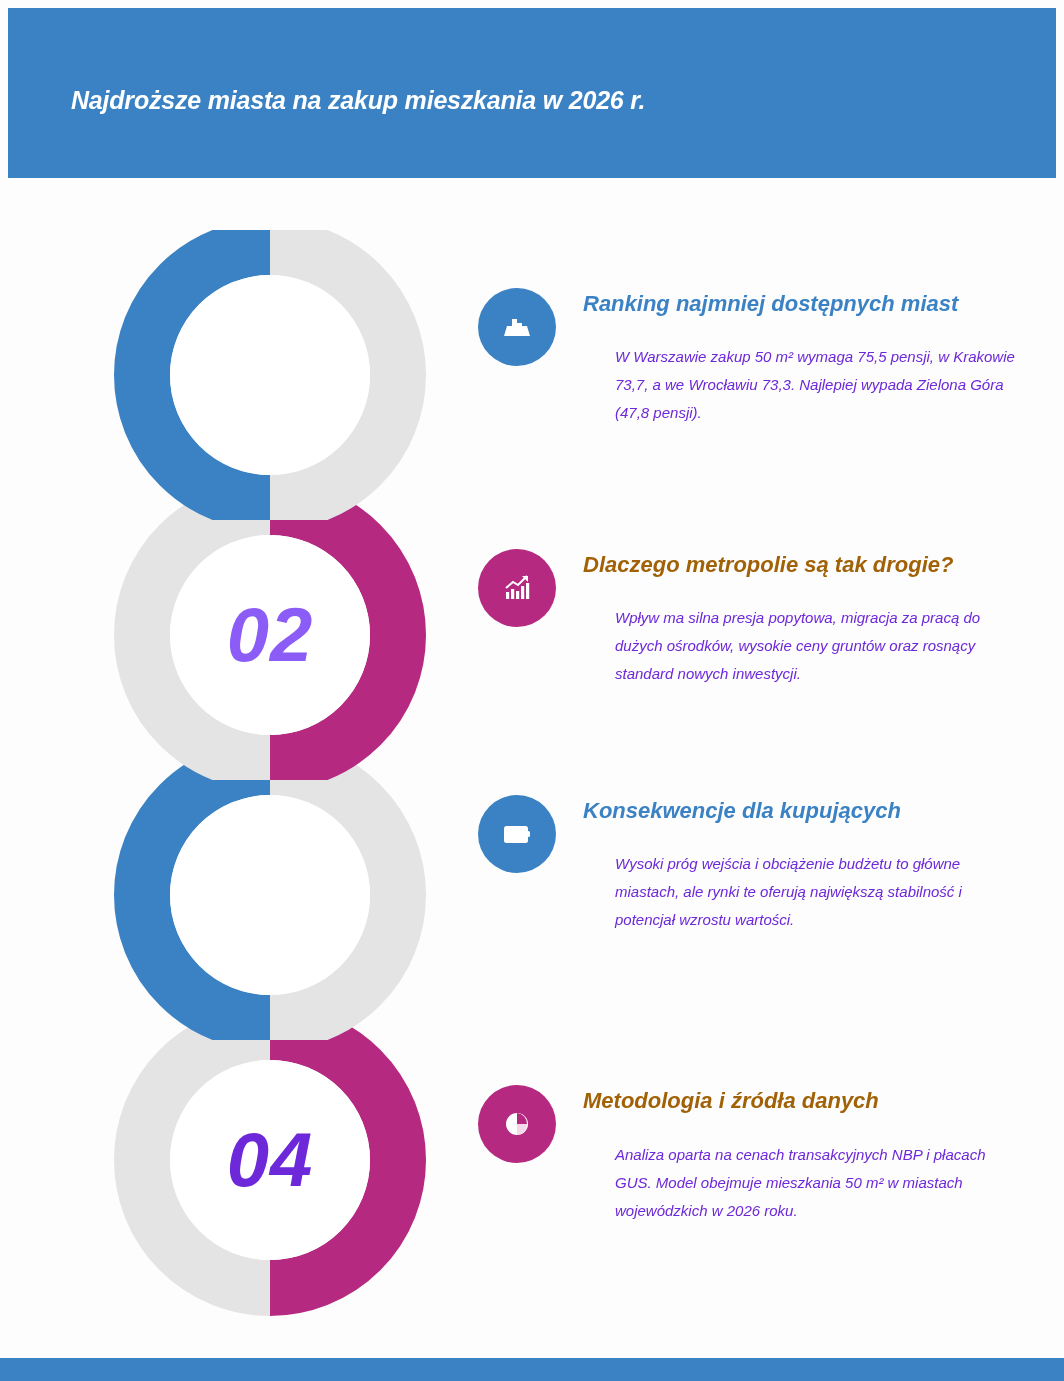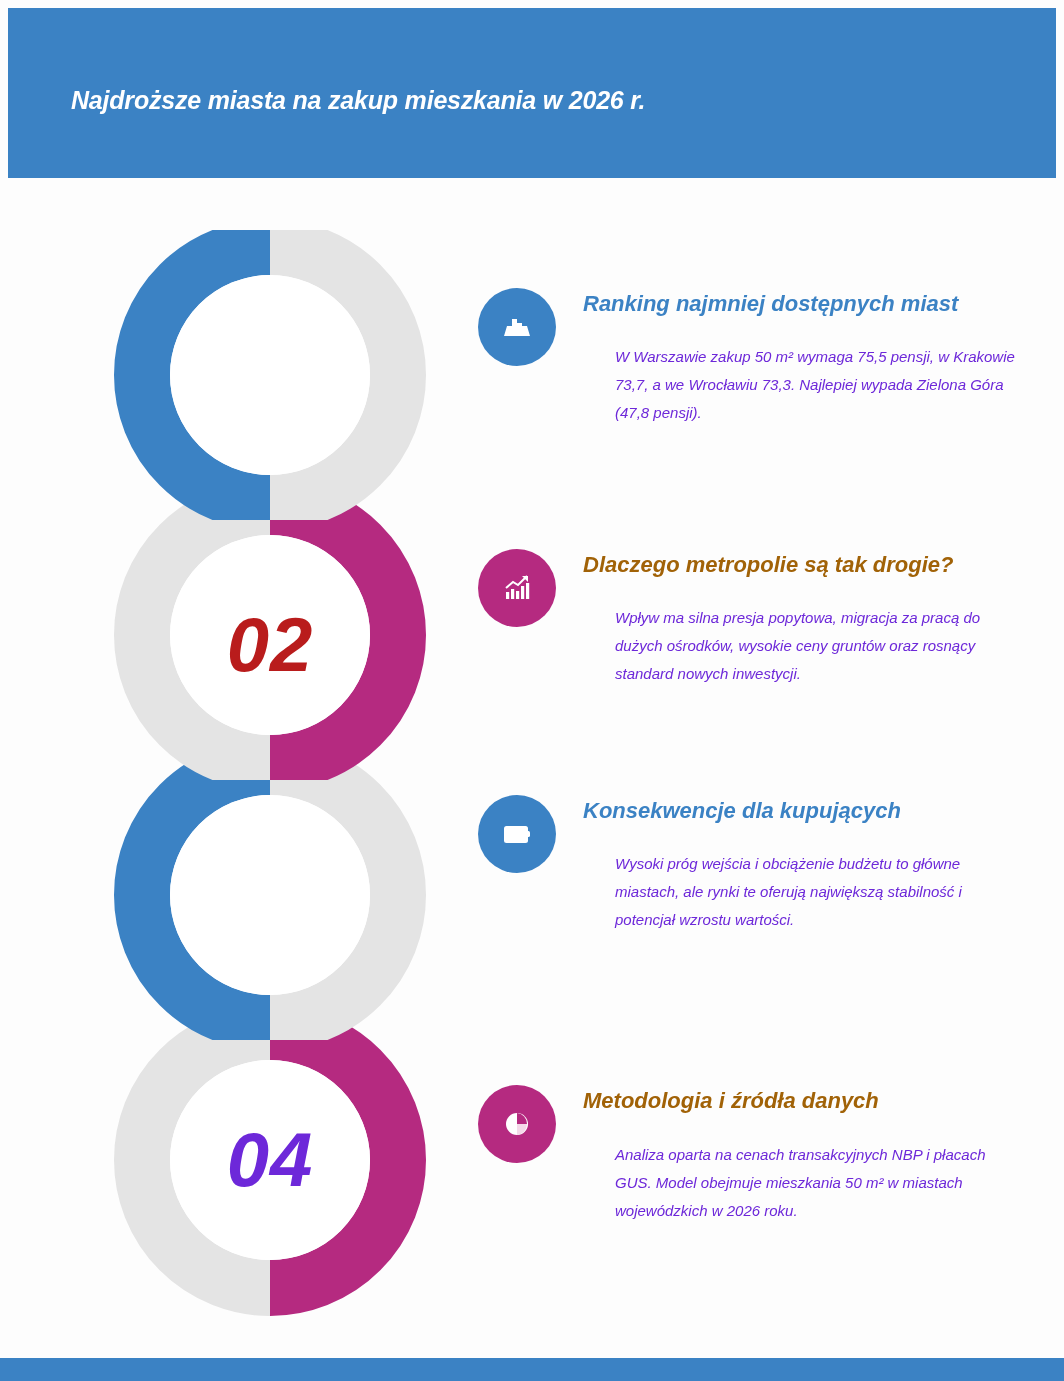--- a/index.html
+++ b/index.html
@@ -174,21 +174,21 @@
         <circle cx="157" cy="405" r="100" fill="#ffffff"></circle>
       </g>
 
       <g>
         <circle cx="157" cy="145" r="128" fill="none" stroke-width="56" stroke="#3b82c4" clip-path="url(#clipL1)"></circle>
         <circle cx="157" cy="145" r="128" fill="none" stroke-width="56" stroke="#e4e4e4" clip-path="url(#clipR1)"></circle>
         <circle cx="157" cy="145" r="100" fill="#ffffff"></circle>
       </g>
     </svg>
 
-    <div class="ring-number" style="left: 57px; top: 377px; color: #b91c1c;">02</div>
+    <div class="ring-number" style="left: 57px; top: 367px; color: #8b5cf6;">02</div>
     <div class="ring-number" style="left: 57px; top: 892px; color: #6d28d9;">04</div>
   </div>
 
   <div class="block" style="top:288px;">
     <div class="block-icon bg-blue">
       <svg width="34" height="34" viewBox="0 0 34 34">
         <path d="M4 26 L7 16 L12 16 L12 9 L17 9 L17 13 L22 13 L22 16 L27 16 L30 26 Z" fill="#ffffff"></path>
       </svg>
     </div>
     <div class="block-title blue-text">Ranking najmniej dostępnych miast</div>

